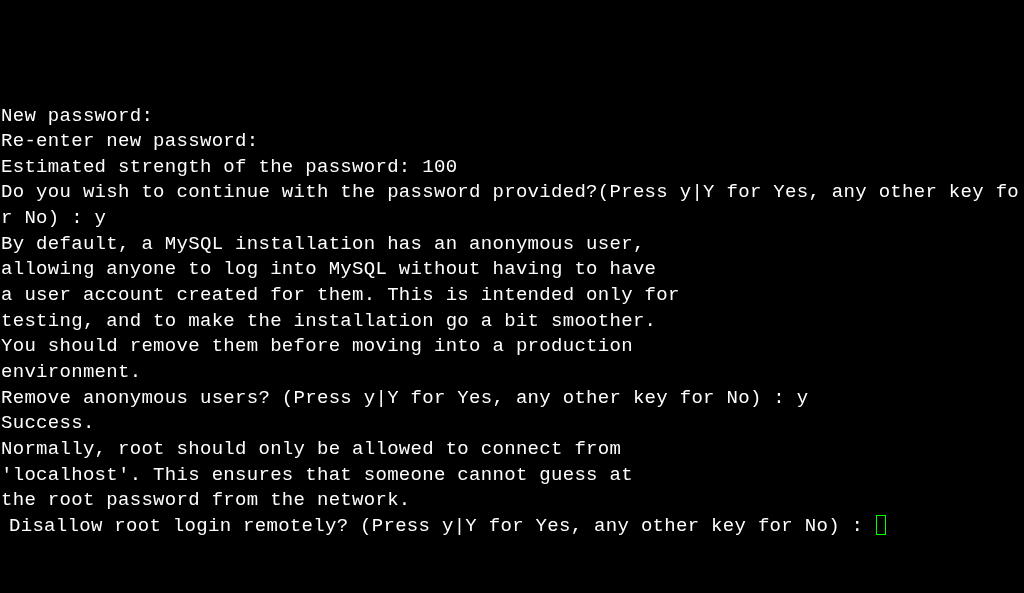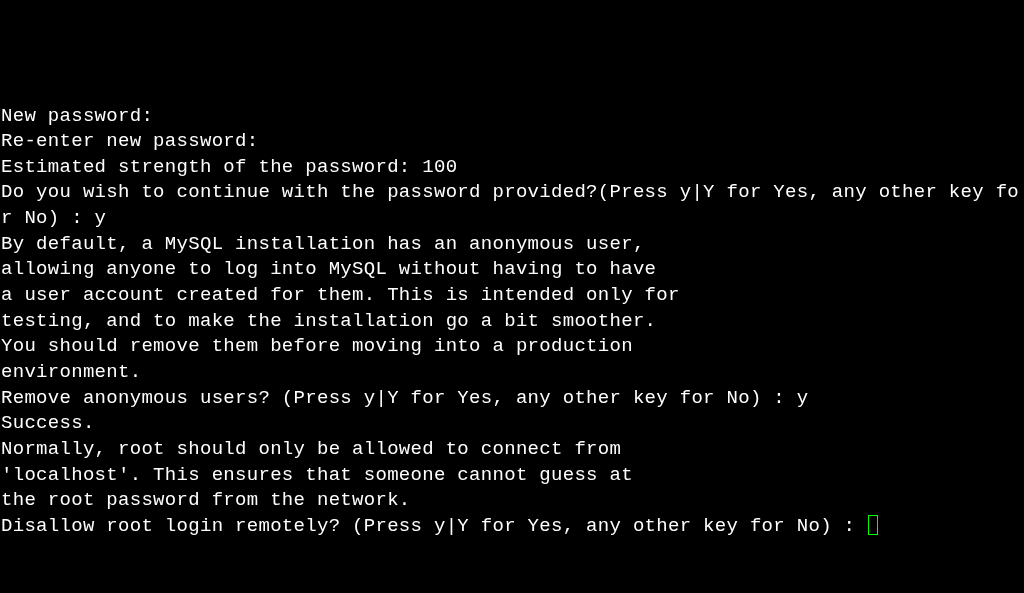--- a/index.html
+++ b/index.html
@@ -32,20 +32,21 @@
       display: inline-block;
       width: 10px;
       height: 20px;
       border: 1px solid #00ff00;
       vertical-align: text-bottom;
       margin-left: 1px;
       margin-bottom: 2px;
     }
     .inline {
       display: inline;
+      padding-left: 8px;
     }
   </style>
 </head>
 <body>
 
 
 
 <div class="terminal"><span class="line">New password:</span><span class="line"></span><span class="line">Re-enter new password:</span><span class="line"></span><span class="line">Estimated strength of the password: 100</span><span class="line">Do you wish to continue with the password provided?(Press y|Y for Yes, any other key for No) : y</span><span class="line">By default, a MySQL installation has an anonymous user,</span><span class="line">allowing anyone to log into MySQL without having to have</span><span class="line">a user account created for them. This is intended only for</span><span class="line">testing, and to make the installation go a bit smoother.</span><span class="line">You should remove them before moving into a production</span><span class="line">environment.</span><span class="line"></span><span class="line">Remove anonymous users? (Press y|Y for Yes, any other key for No) : y</span><span class="line">Success.</span><span class="line"></span><span class="line"></span><span class="line">Normally, root should only be allowed to connect from</span><span class="line">'localhost'. This ensures that someone cannot guess at</span><span class="line">the root password from the network.</span><span class="line"></span><span class="inline">Disallow root login remotely? (Press y|Y for Yes, any other key for No) : </span><span class="cursor"></span></div>
 
 

